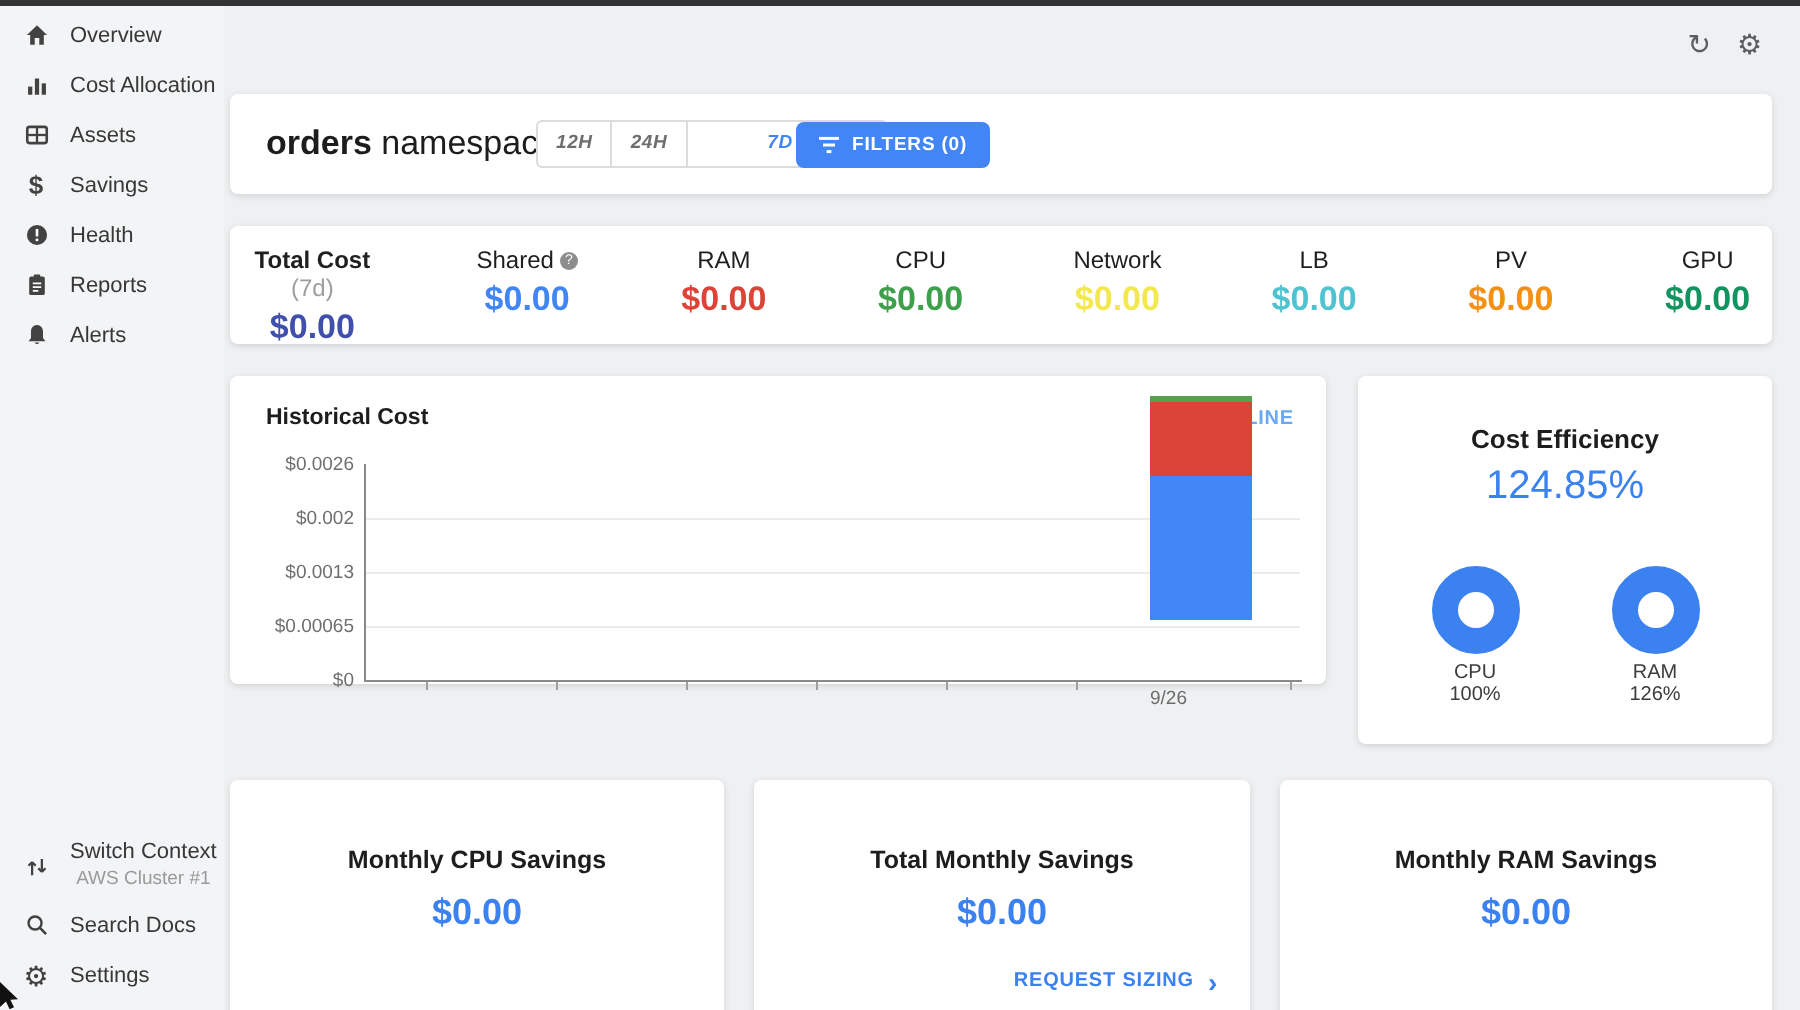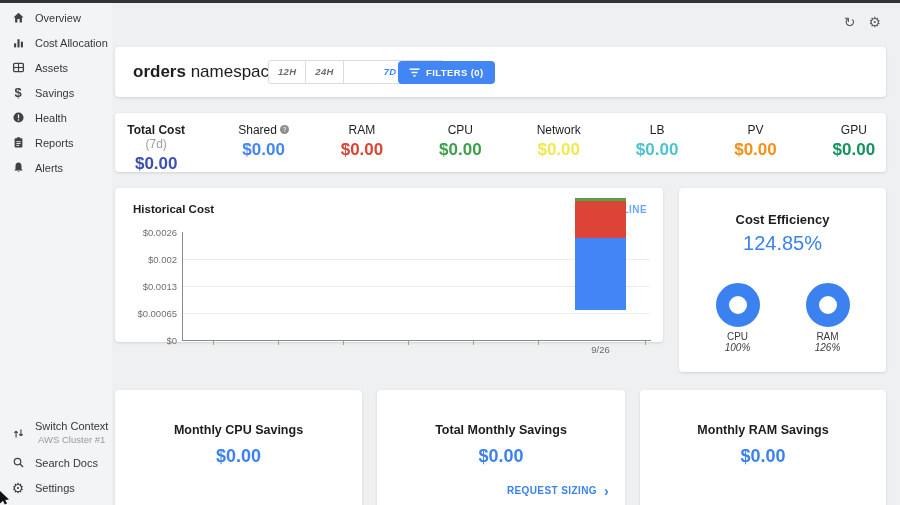--- a/index.html
+++ b/index.html
@@ -63,31 +63,31 @@
   .chart-toggle .opt { font-size:10px; font-weight:bold; letter-spacing:.4px; cursor:pointer; }
   .chart-toggle .opt.sel { color:#1e7be0; }
   .chart-toggle .opt.unsel { color:#6aa9f0; }
   .chart-toggle .tdiv { width:1px; height:11px; background:#d5d5d5; }
   .gridline { position:absolute; left:67px; width:468px; height:1px; background:#ececec; }
   .yaxis { position:absolute; left:67px; top:44px; width:1px; height:109px; background:#8a8a8a; }
   .xaxis { position:absolute; left:67px; top:152px; width:469px; height:1px; background:#8a8a8a; }
   .ylab { position:absolute; left:0; width:62px; text-align:right; font-size:9.5px; color:#6f6f6f; }
   .xtick { position:absolute; top:153px; width:1px; height:4px; background:#9e9e9e; }
   .bar-stack { position:absolute; left:460px; bottom:32px; width:51px; display:flex; flex-direction:column; }
-  .xlab { position:absolute; left:460px; top:156px; width:51px; text-align:center; font-size:9.5px; color:#6b6b6b; }
+  .xlab { position:absolute; left:460px; top:156px; width:51px; font-size:9.5px; color:#6b6b6b; }
 
   
   .effcard { left:679px; top:188px; width:207px; height:184px; text-align:center; }
   .eff-title { margin-top:24px; font-size:13px; font-weight:bold; color:#1d1d1d; }
   .eff-value { margin-top:5px; font-size:20px; font-weight:normal; color:#3b82f0; }
   .donut-row { position:absolute; top:95px; left:0; width:100%; display:flex; justify-content:center; gap:18px; }
   .donut { width:72px; }
   .ring { width:44px; height:44px; border-radius:50%; border:13px solid #3b82f0; margin:0 auto; background:#fff; }
   .d-name { margin-top:4px; font-size:10px; color:#3c3c3c; }
-  .d-pct  { font-size:10px; color:#3c3c3c;font-style:italic; }
+  .d-pct  { font-size:10px; color:#3c3c3c; }
 
   
   .save { height:135px; text-align:center; }
   .s1 { left:115px; top:390px; width:247px; }
   .s2 { left:377px; top:390px; width:248px; }
   .s3 { left:640px; top:390px; width:246px; }
   .s-title { margin-top:33px; font-size:12.5px; font-weight:bold; color:#1d1d1d; }
   .s-value { margin-top:9px; font-size:18px; font-weight:bold; color:#3b82f0; }
   .s-link { position:absolute; right:16px; top:95px; font-size:10px; font-weight:bold; color:#3b82f0;
             letter-spacing:.4px; display:flex; align-items:center; gap:7px; cursor:pointer; }

